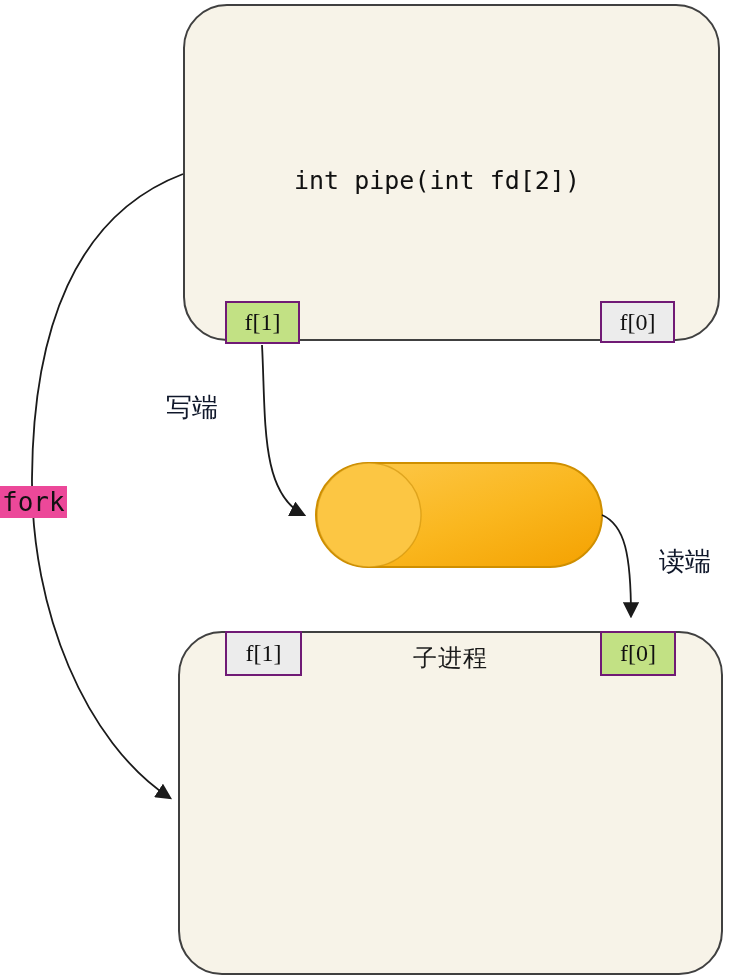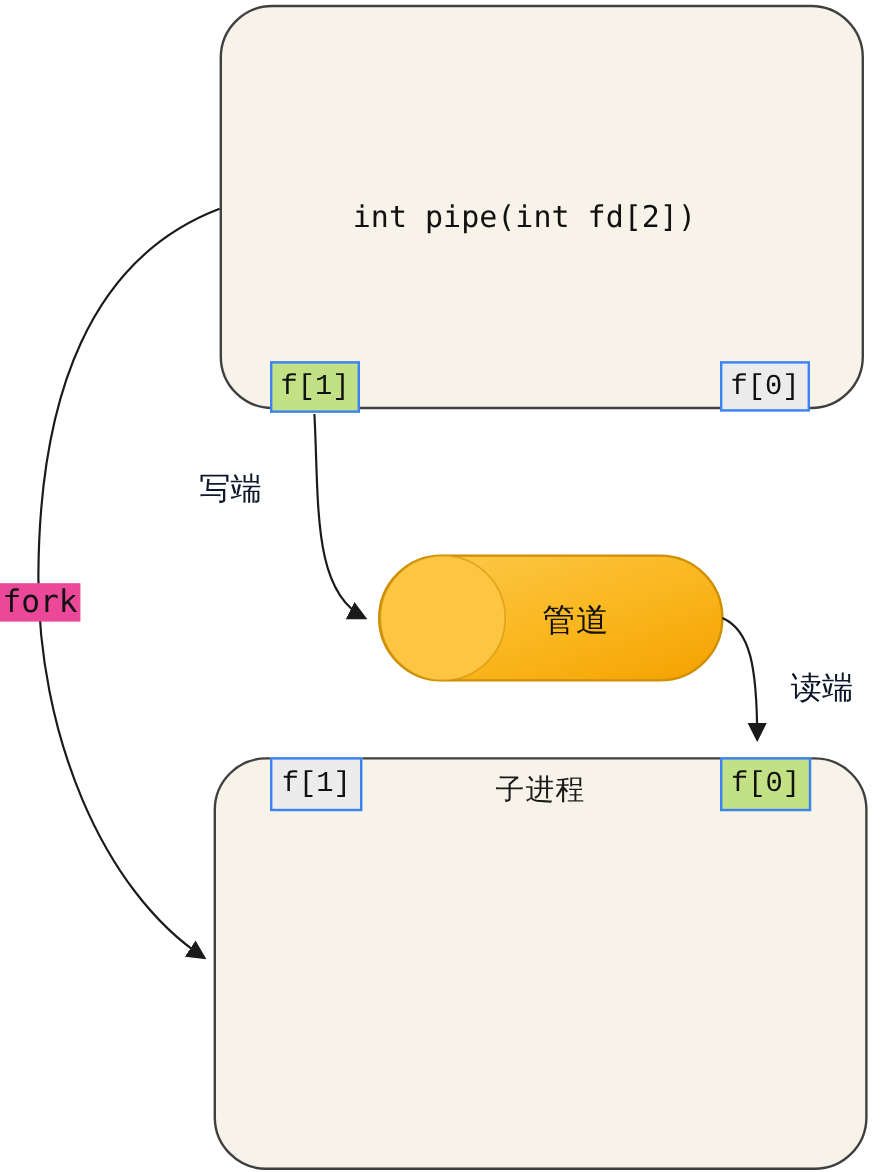--- a/index.html
+++ b/index.html
@@ -32,25 +32,25 @@
     text-align: center;
     font-family: "DejaVu Sans Mono", monospace;
     font-size: 25px;
     color: #111111;
     z-index: 3;
   }
 
   
   .fd-tag {
     box-sizing: border-box;
-    border: 2px solid #3b82f6;
+    border: 2px solid #701a75;
     display: flex;
     align-items: center;
     justify-content: center;
-    font-family: Liberation Mono, monospace;
+    font-family: Liberation Serif, serif;
     font-size: 24px;
     color: #111111;
     z-index: 2;
   }
   .fd-green { background: #c2e184; }
   .fd-gray  { background: #ececec; }
 
   
   .edge-label {
     font-size: 26px;
@@ -118,19 +118,18 @@
       <circle cx="369" cy="515" r="52" fill="#fcc643" stroke="#c98c05" stroke-width="1.4" stroke-opacity="0.55"></circle>
     </g>
 
     <path d="M 183,174 C 75,215 33,330 32,478 C 31,610 85,742 170,798" fill="none" stroke="#1a1a1a" stroke-width="1.8" marker-end="url(#ah)"></path>
 
     <path d="M 262,345 C 266,420 260,493 304,515" fill="none" stroke="#1a1a1a" stroke-width="1.8" marker-end="url(#ah)"></path>
 
     <path d="M 602,515 C 625,525 631,555 631,616" fill="none" stroke="#1a1a1a" stroke-width="1.8" marker-end="url(#ah)"></path>
   </svg>
 
-  <div class="abs pipe-label" style="left:360px; top:499px; width:240px;">管道</div>
 
   <div class="abs fork-label" style="left:0px; top:474px;">fork</div>
   <div class="abs edge-label" style="left:166px; top:390px;">写端</div>
-  <div class="abs edge-label" style="left:659px; top:556px;">读端</div>
+  <div class="abs edge-label" style="left:659px; top:544px;">读端</div>
 
 </div>
 
 </body></html>

